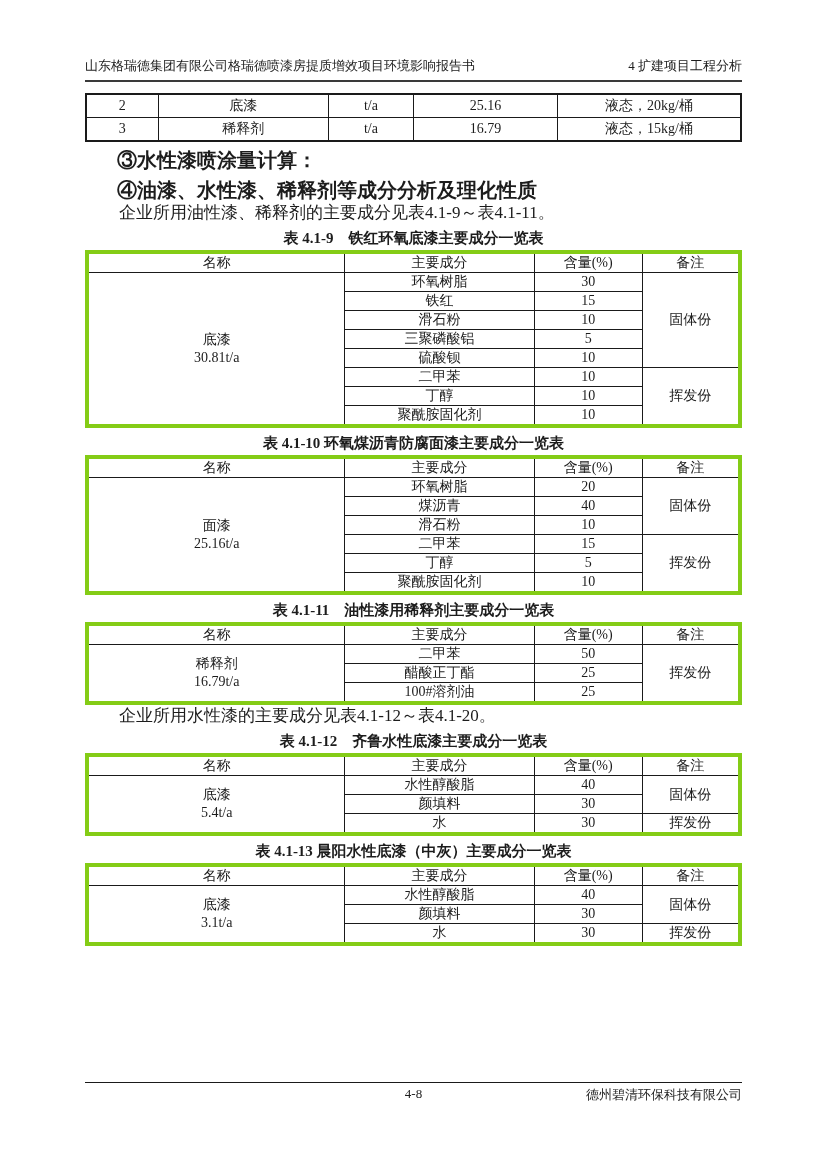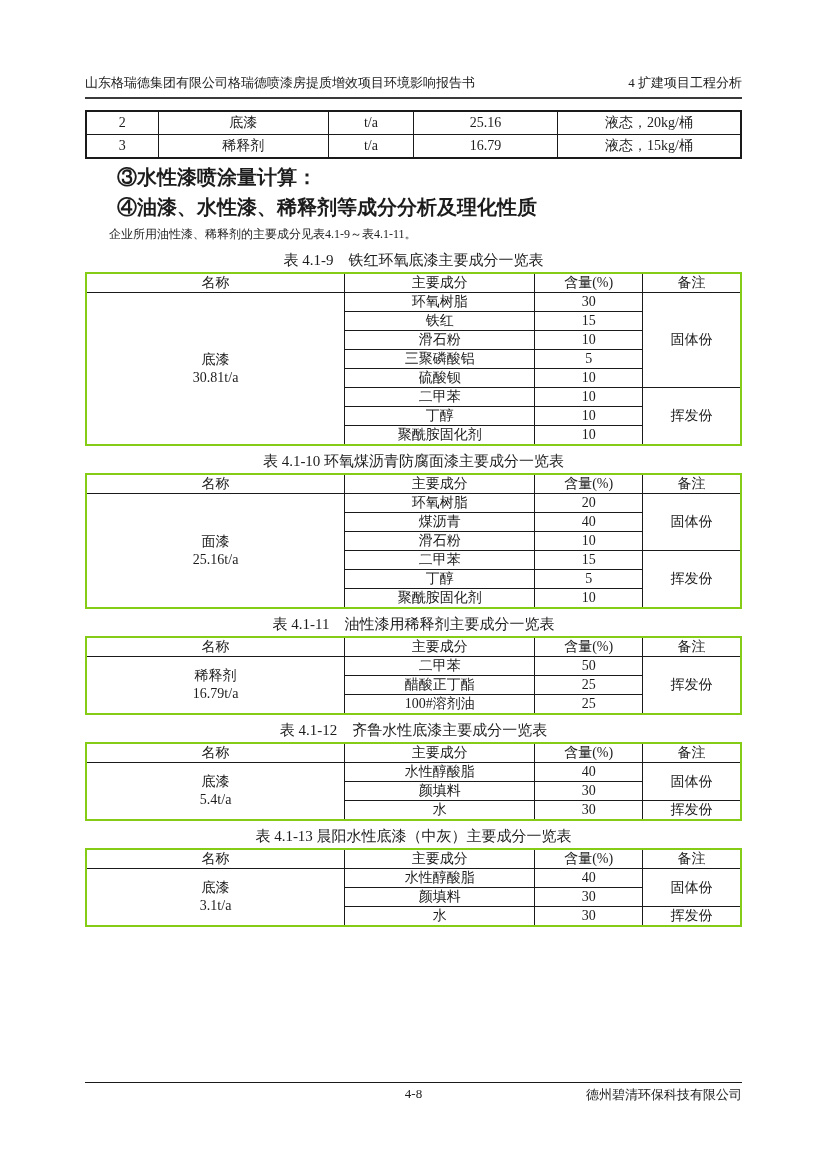--- a/index.html
+++ b/index.html
@@ -8,21 +8,21 @@
     position: relative;
     width: 827px; height: 1169px;
     margin: 0 auto;
     background: #ffffff;
     color: #1c1c1c;
     font-family: "Liberation Serif", "DejaVu Serif", serif;
     overflow: hidden;
   }
   .page-header {
     margin: 0 85px;
-    padding-top: 74px;
+    padding-top: 57px;
     padding-bottom: 5px;
     display: flex;
     justify-content: space-between;
     align-items: center;
     font-size: 13px;
     border-bottom: 2px solid #3a3a3a;
     gap: 24px;
   }
   .content { margin: 0 85px; width: 657px; }
 
@@ -47,35 +47,34 @@
     line-height: 23px;
   }
   .body-para {
     font-size: 16px;
     line-height: 36px;
     text-align: justify;
     text-indent: 2em;
     margin-top: 2px;
   }
   .ref-para {
-    font-size: 12px;
+    font-size: 17px;
     line-height: 21px;
     text-indent: 2em;
-    margin-top: 5px;
   }
   sup { font-size: 10px; }
 
   .table-title {
-    font-weight: normal;
+    font-weight: bold;
     font-size: 15px;
     text-align: center;
     margin-top: 5px;
     line-height: 20px;
   }
-  .ctable { margin-top: 2px; border: 2px solid #84cc16; }
+  .ctable { margin-top: 2px; border: 4px solid #84cc16; }
   .ctable td { height: 18px; line-height: 18px; }
   .ctable .name-cell div { line-height: 18px; }
 
   .page-footer {
     position: absolute;
     left: 85px; right: 85px; top: 1082px;
     border-top: 1px solid #1a1a1a;
     padding-top: 3px;
     font-size: 13px;
     height: 22px;
@@ -266,20 +265,21 @@
             <td>醋酸正丁酯</td>
             <td>25</td>
           </tr>
         <tr>
             <td>100#溶剂油</td>
             <td>25</td>
           </tr>
       </tbody>
     </table>
 
+    <p class="ref-para">企业所用水性漆的主要成分见表4.1-12～表4.1-20。</p>
 
     <div class="table-title">表 4.1-12　齐鲁水性底漆主要成分一览表</div>
     <table class="ctable">
       <colgroup>
           <col style="width:39.5%">
           <col style="width:29%">
           <col style="width:16.5%">
           <col style="width:15%">
         </colgroup>
       <tbody>

